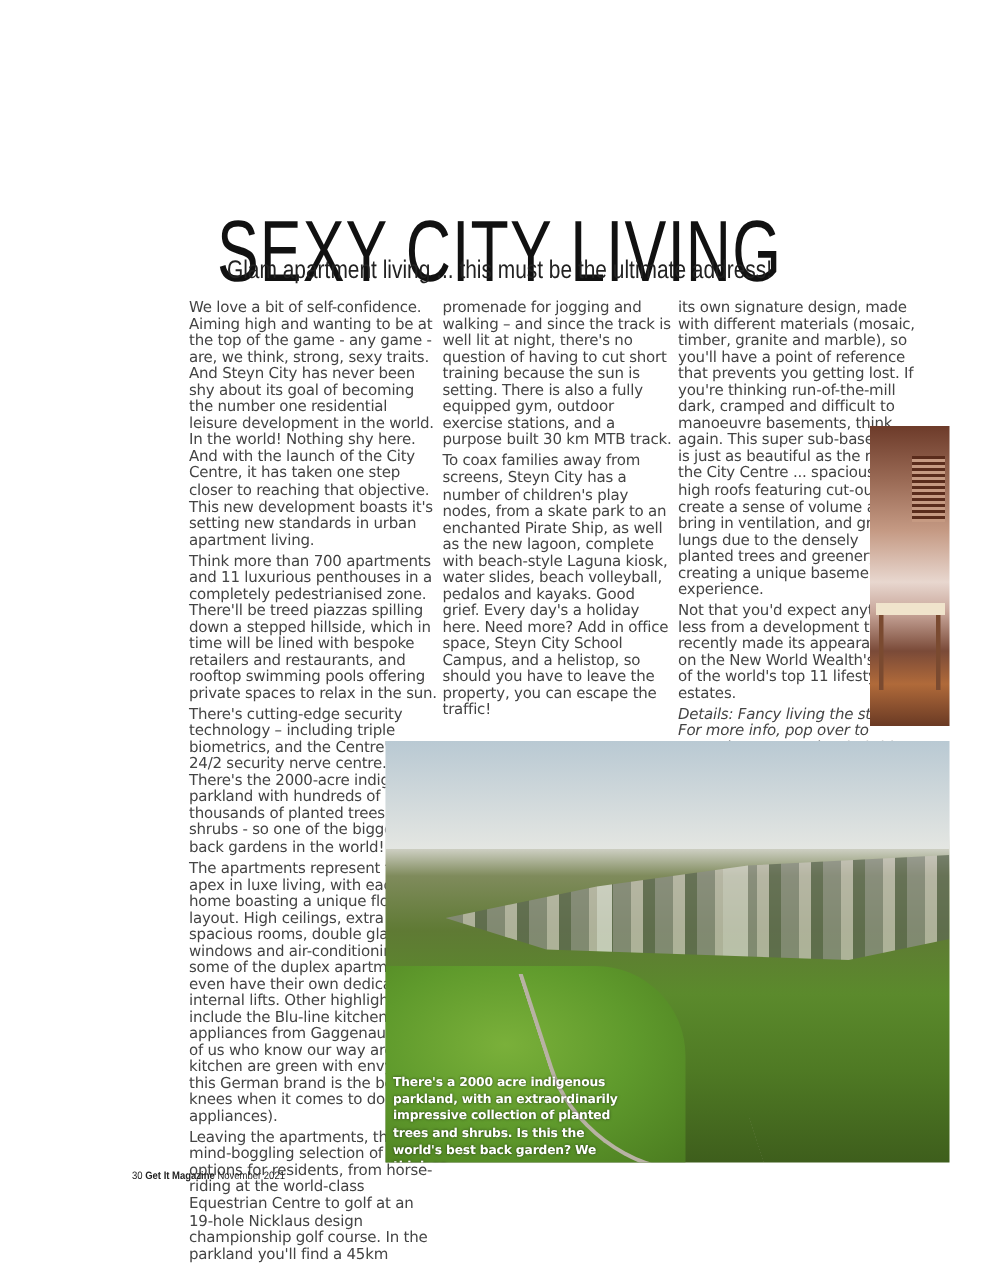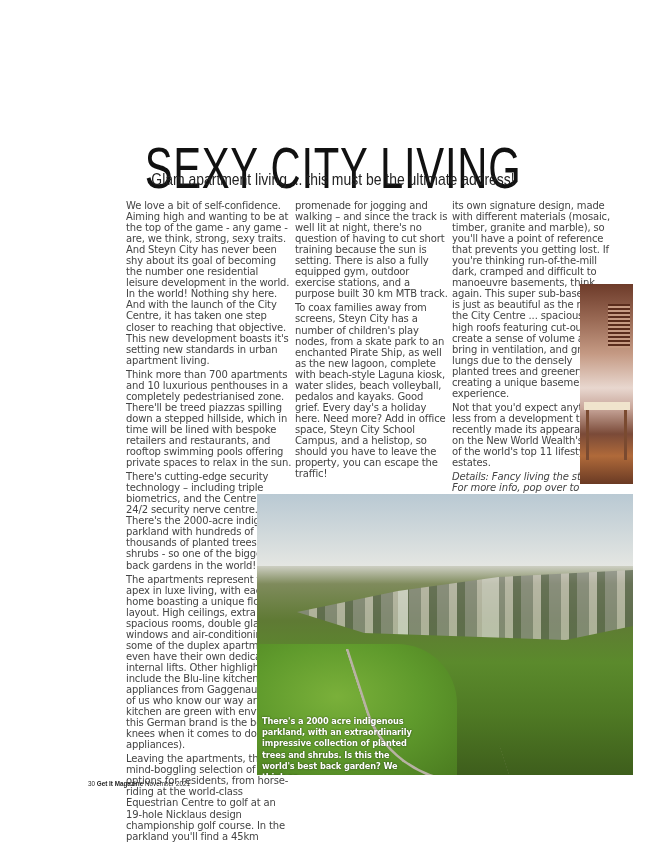--- a/index.html
+++ b/index.html
@@ -81,21 +81,21 @@
   .footer .brand { font-weight: bold; }
 </style>
 </head>
 <body>
 
 <h1 class="title">SEXY CITY LIVING</h1>
 <div class="subtitle">Glam apartment living ... this must be the ultimate address!</div>
 
 <div class="col col1">
   <p>We love a bit of self-confidence. Aiming high and wanting to be at the top of the game - any game - are, we think, strong, sexy traits. And Steyn City has never been shy about its goal of becoming the number one residential leisure development in the world. In the world! Nothing shy here. And with the launch of the City Centre, it has taken one step closer to reaching that objective. This new development boasts it's setting new standards in urban apartment living.</p>
-  <p>Think more than 700 apartments and 10 luxurious penthouses in a completely pedestrianised zone. There'll be treed piazzas spilling down a stepped hillside, which in time will be lined with bespoke retailers and restaurants, and rooftop swimming pools offering private spaces to relax in the sun.</p>
+  <p>Think more than 700 apartments and 11 luxurious penthouses in a completely pedestrianised zone. There'll be treed piazzas spilling down a stepped hillside, which in time will be lined with bespoke retailers and restaurants, and rooftop swimming pools offering private spaces to relax in the sun.</p>
   <p>There's cutting-edge security technology – including triple biometrics, and the Centre's own 24/2 security nerve centre. There's the 2000-acre indigenous parkland with hundreds of thousands of planted trees and shrubs - so one of the biggest back gardens in the world!</p>
   <p>The apartments represent the apex in luxe living, with each home boasting a unique floor layout. High ceilings, extra spacious rooms, double glazed windows and air-conditioning; some of the duplex apartments even have their own dedicated internal lifts. Other highlights include the Blu-line kitchens with appliances from Gaggenau (those of us who know our way around a kitchen are green with envy ... this German brand is the bee's knees when it comes to domestic appliances).</p>
   <p>Leaving the apartments, there's a mind-boggling selection of options for residents, from horse-riding at the world-class Equestrian Centre to golf at an 19-hole Nicklaus design championship golf course. In the parkland you'll find a 45km</p>
 </div>
 
 <div class="col col2">
   <p>promenade for jogging and walking – and since the track is well lit at night, there's no question of having to cut short training because the sun is setting. There is also a fully equipped gym, outdoor exercise stations, and a purpose built 30 km MTB track.</p>
   <p>To coax families away from screens, Steyn City has a number of children's play nodes, from a skate park to an enchanted Pirate Ship, as well as the new lagoon, complete with beach-style Laguna kiosk, water slides, beach volleyball, pedalos and kayaks. Good grief. Every day's a holiday here. Need more? Add in office space, Steyn City School Campus, and a helistop, so should you have to leave the property, you can escape the traffic!</p>
 </div>
 

